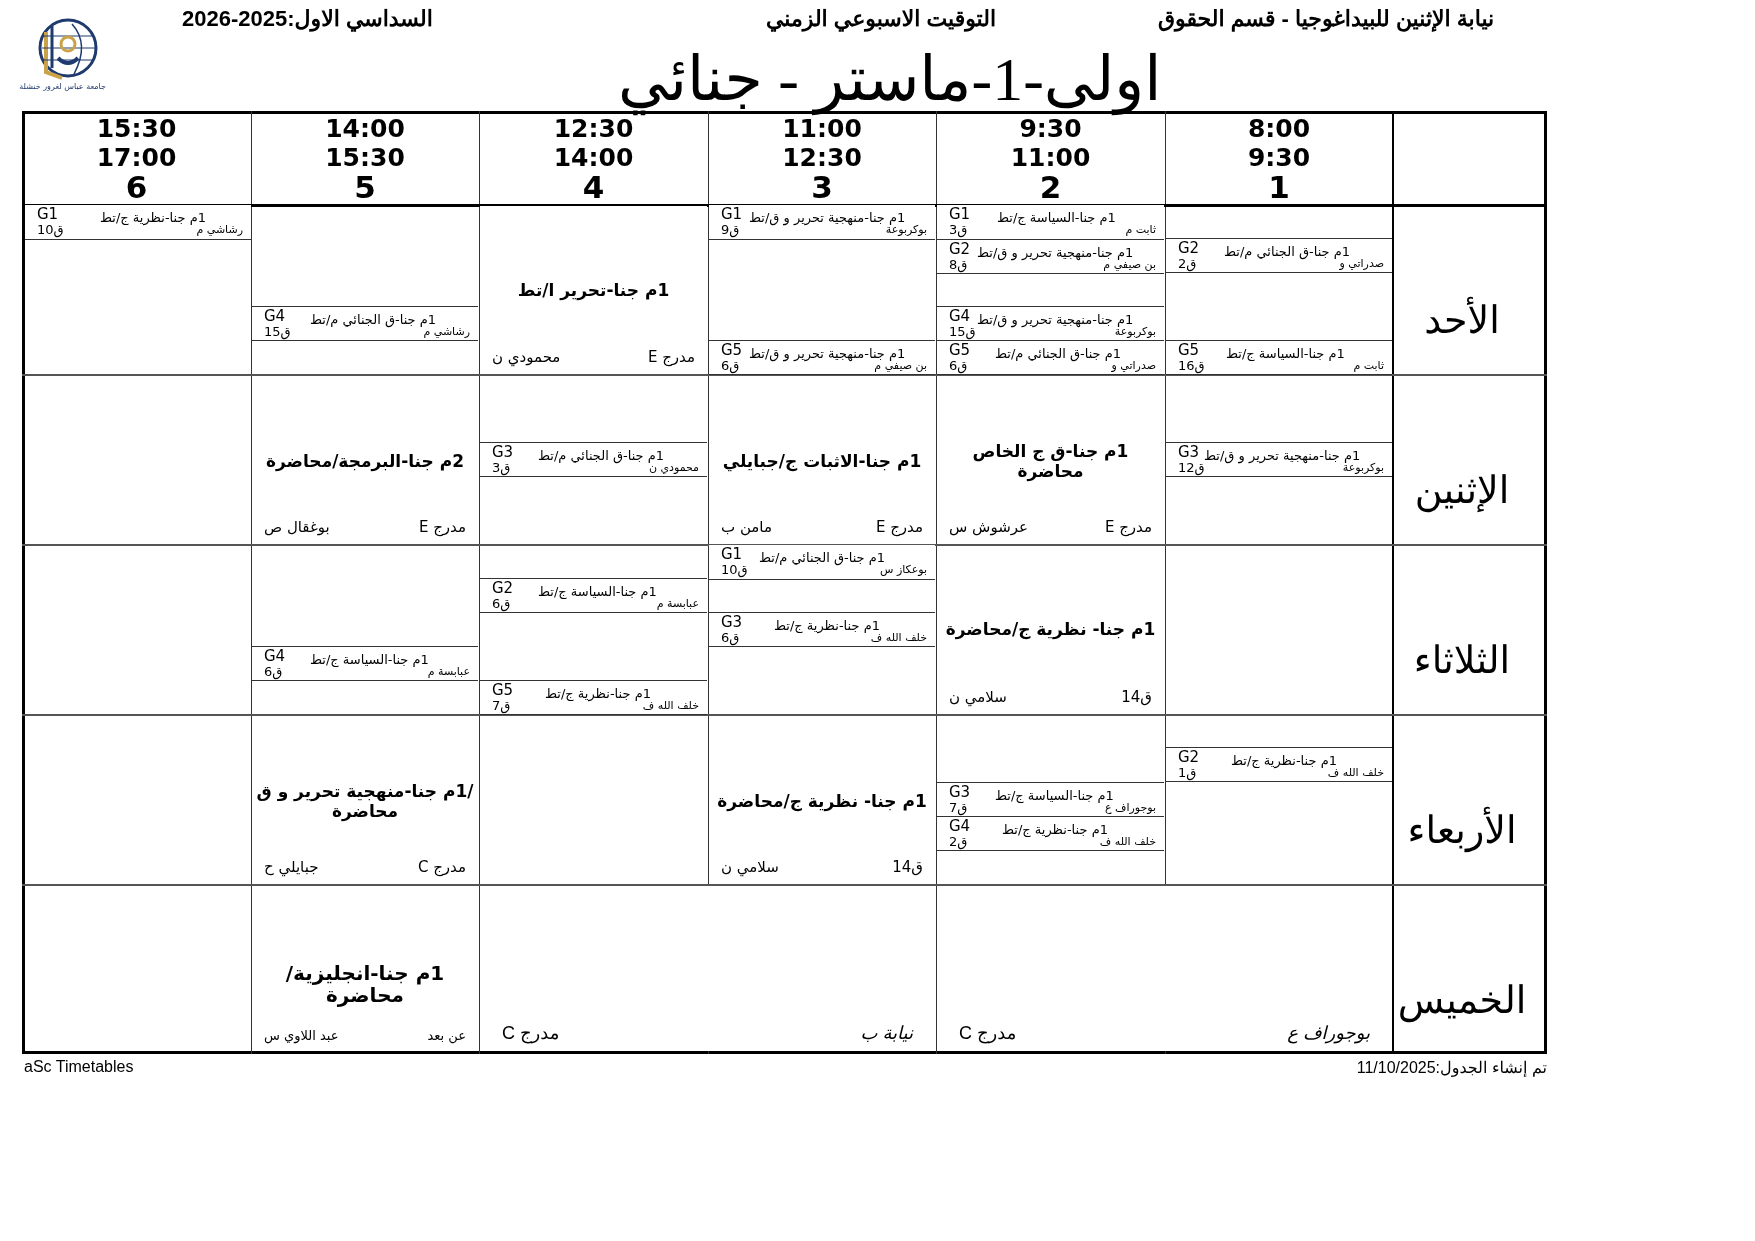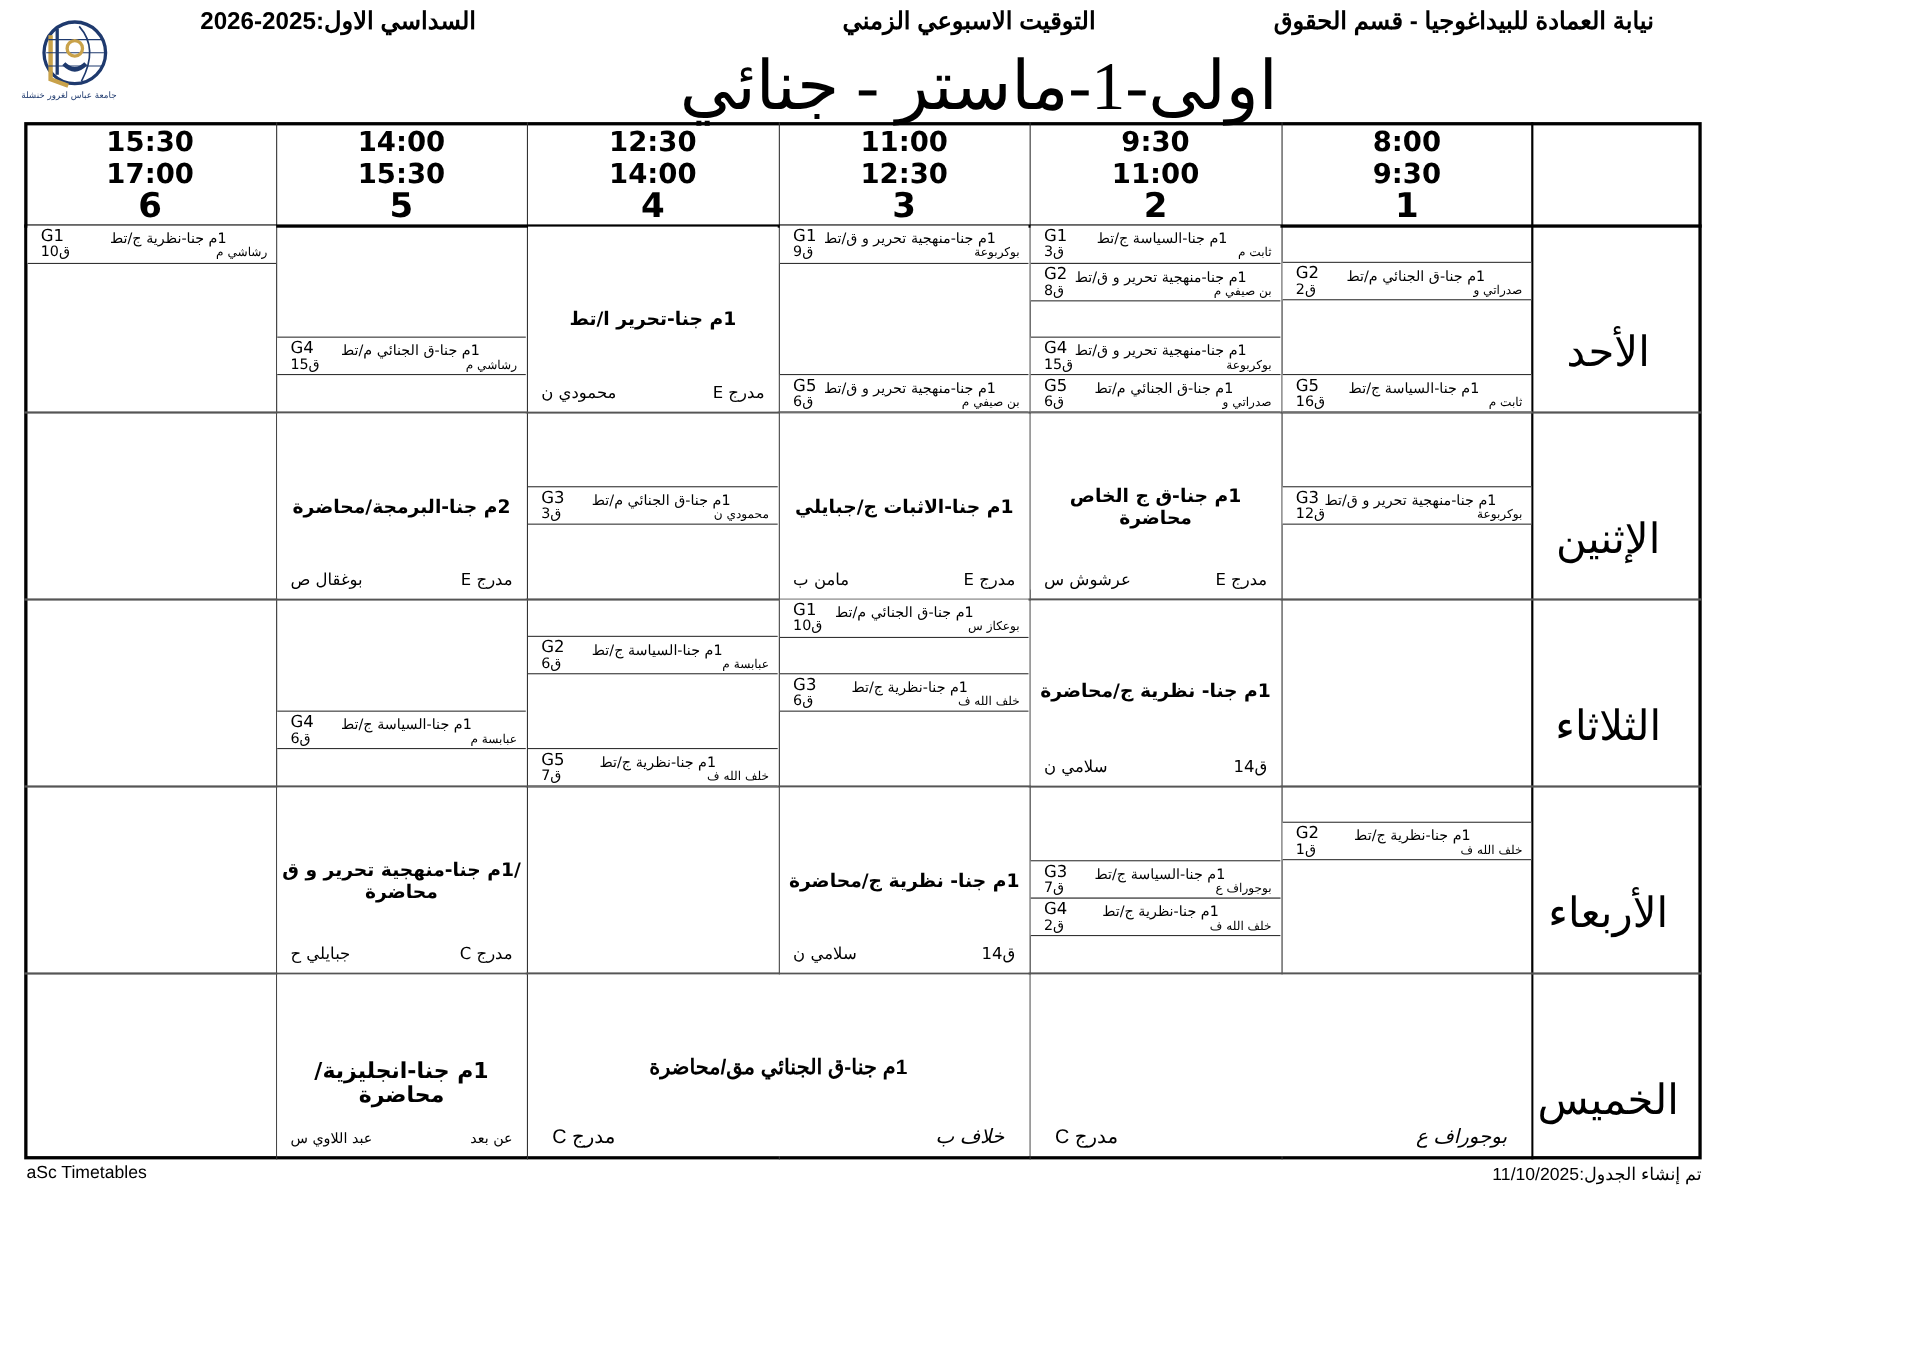--- a/index.html
+++ b/index.html
@@ -39,21 +39,21 @@
     <path d="M50 10 Q68 30 52 60" fill="none" stroke="#1f3a6e" stroke-width="1.5"></path>
     <path d="M20 34 L74 34 M22 22 L70 22 M22 46 L72 46" stroke="#1f3a6e" stroke-width="1"></path>
     <circle cx="46" cy="30" r="7" fill="none" stroke="#c9a24a" stroke-width="3"></circle>
     <path d="M36 44 Q46 54 56 44" fill="none" stroke="#1f3a6e" stroke-width="4"></path>
   </svg>
   <div style="position:absolute;top:68px;left:-2px;width:86px;text-align:center;font-size:8px;color:#1f3a6e;direction:rtl;white-space:nowrap;">جامعة عباس لغرور خنشلة</div>
 </div>
 
 <div class="abs hdr-text" style="left:182px; top:6px;">السداسي الاول:2025-2026</div>
 <div class="abs hdr-text" style="left:766px; top:6px;">التوقيت الاسبوعي الزمني</div>
-<div class="abs hdr-text" style="left:1158px; top:6px;">نيابة العمادة للبيداغوجيا - قسم الحقوق</div>
+<div class="abs hdr-text" style="left:1158px; top:6px;">نيابة الإثنين للبيداغوجيا - قسم الحقوق</div>
 <div class="abs big-title" style="left:618px; top:48px;">اولى-1-ماستر - جنائي</div>
 
 <div class="abs grid"></div>
 
 <div class="vline" style="left:251px"></div>
 <div class="vline" style="left:479px"></div>
 <div class="vline" style="left:708px"></div>
 <div class="vline" style="left:936px"></div>
 <div class="vline" style="left:1165px"></div>
 <div class="vline thick" style="left:1392px"></div>
@@ -265,22 +265,21 @@
   <div class="subj" style="top:84px;">محاضرة</div>
   <span class="room" style="top:142px;">مدرج C</span>
   <span class="teacher" style="top:142px;">جبايلي ح</span>
 </div>
 
 <div class="lec" style="left:937px;top:886px;width:455px;height:165px;font-family:'Liberation Sans',sans-serif;">
   <span class="teacher" style="left:auto;right:22px;top:136px;font-size:18px;font-style:italic;">بوجوراف ع</span>
   <span class="room" style="right:auto;left:22px;top:136px;font-size:18px;">مدرج C</span>
 </div>
 <div class="lec" style="left:480px;top:886px;width:455px;height:165px;font-family:'Liberation Sans',sans-serif;">
-  <div class="subj" style="top:74px;font-size:19px;">1م جنا-ق الجنائي مق/محاضرة</div>
-  <span class="teacher" style="left:auto;right:22px;top:136px;font-size:18px;font-style:italic;">خلاف ب</span>
+  <span class="teacher" style="left:auto;right:22px;top:136px;font-size:18px;font-style:italic;">نيابة ب</span>
   <span class="room" style="right:auto;left:22px;top:136px;font-size:18px;">مدرج C</span>
 </div>
 <div class="lec" style="left:252px;top:886px;width:226px;height:165px;">
   <div class="subj" style="top:76px;font-size:20px;">1م جنا-انجليزية/محاضرة</div>
   <span class="room" style="top:142px;font-size:13px;">عن بعد</span>
   <span class="teacher" style="top:142px;font-size:13px;">عبد اللاوي س</span>
 </div>
 
 <div class="abs footer" style="left:24px;top:1058px;">aSc Timetables</div>
 <div class="abs footer" style="right:208px;top:1058px;direction:rtl;">تم إنشاء الجدول:11/10/2025</div>

